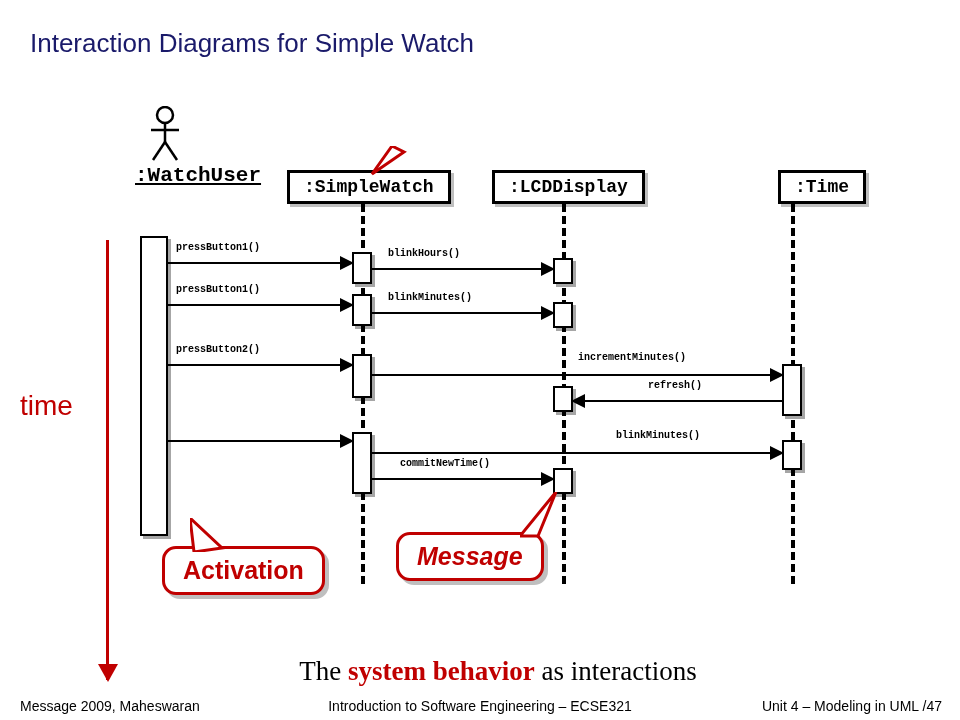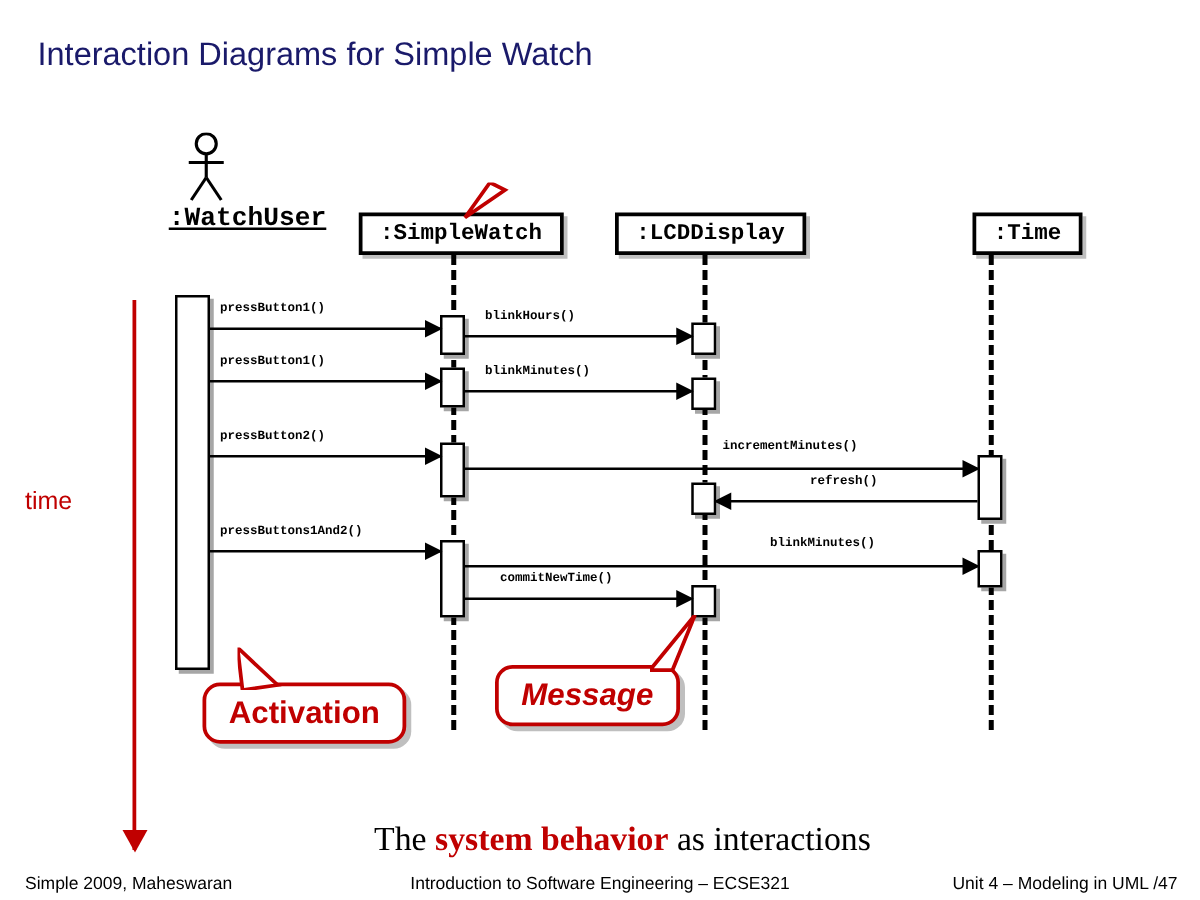--- a/index.html
+++ b/index.html
@@ -133,21 +133,21 @@
     font-size: 25px;
     color: #c00000;
     box-shadow: 4px 4px 0 rgba(0,0,0,.25);
   }
 
   
   .time-label {
     position: absolute;
     left: 20px;
     top: 310px;
-    font-size: 20px;
+    font-size: 28px;
     font-family: Arial, sans-serif;
     color: #c00000;
   }
   .time-arrow {
     position: absolute;
     left: 106px;
     top: 160px;
     width: 3px;
     height: 440px;
     background: #c00000;
@@ -232,21 +232,20 @@
   <div class="msg-label" style="left:176px; top:204px;">pressButton1()</div>
 
   <div class="arrow" style="left:168px; top:284px; width:184px;">
       <div class="head-right"></div>
     </div>
   <div class="msg-label" style="left:176px; top:264px;">pressButton2()</div>
 
   <div class="arrow" style="left:168px; top:360px; width:184px;">
       <div class="head-right"></div>
     </div>
-  <div class="msg-label" style="left:176px; top:340px;">pressButtons1And2()</div>
 
   <div class="arrow" style="left:372px; top:188px; width:181px;">
       <div class="head-right"></div>
     </div>
   <div class="msg-label" style="left:388px; top:168px;">blinkHours()</div>
 
   <div class="arrow" style="left:372px; top:232px; width:181px;">
       <div class="head-right"></div>
     </div>
   <div class="msg-label" style="left:388px; top:212px;">blinkMinutes()</div>
@@ -288,16 +287,16 @@
     <polygon points="0,44 36,0 18,44" fill="#fff" stroke="#c00000" stroke-width="3"></polygon>
   </svg>
 
   <div class="caption">
     <span>The </span><span class="hl">system behavior</span><span> as interactions</span>
   </div>
 
 </div>
 
 <div class="footer">
-  <span class="left">Simple 2009, Maheswaran</span>
+  <span class="left">Message 2009, Maheswaran</span>
   <span class="center">Introduction to Software Engineering – ECSE321</span>
   <span class="right">Unit 4 – Modeling in UML  /47</span>
 </div>
 
 </body></html>

